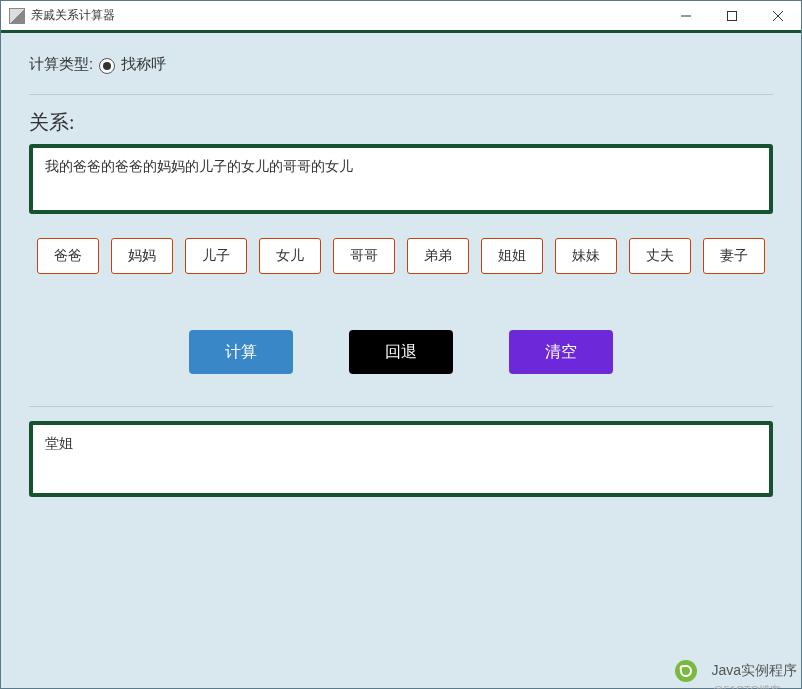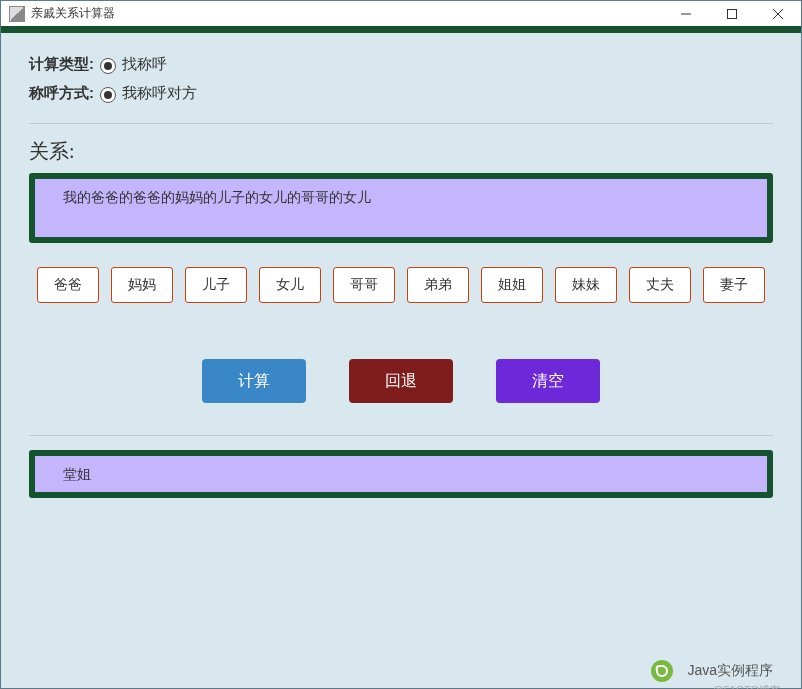--- a/index.html
+++ b/index.html
@@ -17,21 +17,21 @@
       background: #fff;
       display: flex;
       flex-direction: column;
     }
     .titlebar {
       height: 32px;
       background: #fff;
       display: flex;
       align-items: center;
       padding-left: 8px;
-      border-bottom: 7px solid #14532d;
+      border-bottom: 3px solid #14532d;
     }
     .app-icon {
       width: 16px;
       height: 16px;
       border: 1px solid #888;
       background: linear-gradient(135deg, #ddd 50%, #888 50%);
       margin-right: 6px;
     }
     .title-text {
       font-size: 12px;
@@ -62,21 +62,20 @@
     }
     .radio-row {
       display: flex;
       align-items: center;
       margin-bottom: 10px;
       font-size: 15px;
       color: #333;
     }
     .radio-label {
       margin-right: 6px;
-      font-weight: bold;
     }
     .radio {
       display: inline-flex;
       align-items: flex-end;
       cursor: pointer;
     }
     .radio-dot {
       width: 16px;
       height: 16px;
       border-radius: 50%;
@@ -100,71 +99,71 @@
       margin: 10px 0 14px 0;
     }
     .section-label {
       font-size: 20px;
       color: #333;
       margin-bottom: 8px;
       font-family: Liberation Serif, serif;
     }
     .text-area {
       width: 100%;
-      background: #c4b5fd;
-      border: 6px solid #14532d;
+      background: #ffffff;
+      border: 4px solid #14532d;
       border-radius: 3px;
-      padding: 10px 28px;
+      padding: 10px 12px;
       font-size: 14px;
       color: #333;
       resize: none;
       font-family: inherit;
     }
     .ta-relation { height: 70px; }
-    .ta-result { height: 48px; }
+    .ta-result { height: 76px; }
     .chip-row {
       display: flex;
       gap: 12px;
       margin-top: 24px;
       justify-content: center;
     }
     .chip {
       background: #fff;
       border: 1px solid #c2410c;
       border-radius: 3px;
       padding: 8px 16px;
       font-size: 14px;
       color: #333;
       cursor: pointer;
       min-width: 56px;
       text-align: center;
     }
     .action-row {
       display: flex;
-      gap: 43px;
+      gap: 56px;
       justify-content: center;
       margin-top: 56px;
       margin-bottom: 22px;
     }
     .action-btn {
       width: 104px;
       height: 44px;
       border: none;
       border-radius: 4px;
       color: #fff;
       font-size: 16px;
       cursor: pointer;
       font-family: inherit;
     }
     .btn-calc { background: #3a87c8; }
-    .btn-back { background: #7f1d1d; }
+    .btn-back { background: #000000; }
     .btn-clear { background: #6d28d9; }
     .watermark {
       position: absolute;
-      right: 28px;
+      right: 4px;
       bottom: 6px;
       display: flex;
       align-items: center;
       gap: 14px;
       color: #555;
       font-size: 14px;
     }
     .wm-sub {
       position: absolute;
       right: 20px;
@@ -221,27 +220,20 @@
 
     <div class="radio-row">
       <span class="radio-label">计算类型:</span>
       <span class="radio">
         <span class="radio-dot checked"></span>
         <span>找称呼</span>
       </span>
     </div>
 
 
-    <div class="radio-row">
-      <span class="radio-label">称呼方式:</span>
-      <span class="radio">
-        <span class="radio-dot checked"></span>
-        <span>我称呼对方</span>
-      </span>
-    </div>
 
     <hr class="divider">
 
     <div class="section-label">关系:</div>
     <textarea class="text-area ta-relation" style="">我的爸爸的爸爸的妈妈的儿子的女儿的哥哥的女儿</textarea>
 
     <div class="chip-row">
       <button class="chip">爸爸</button>
       <button class="chip">妈妈</button>
       <button class="chip">儿子</button>

